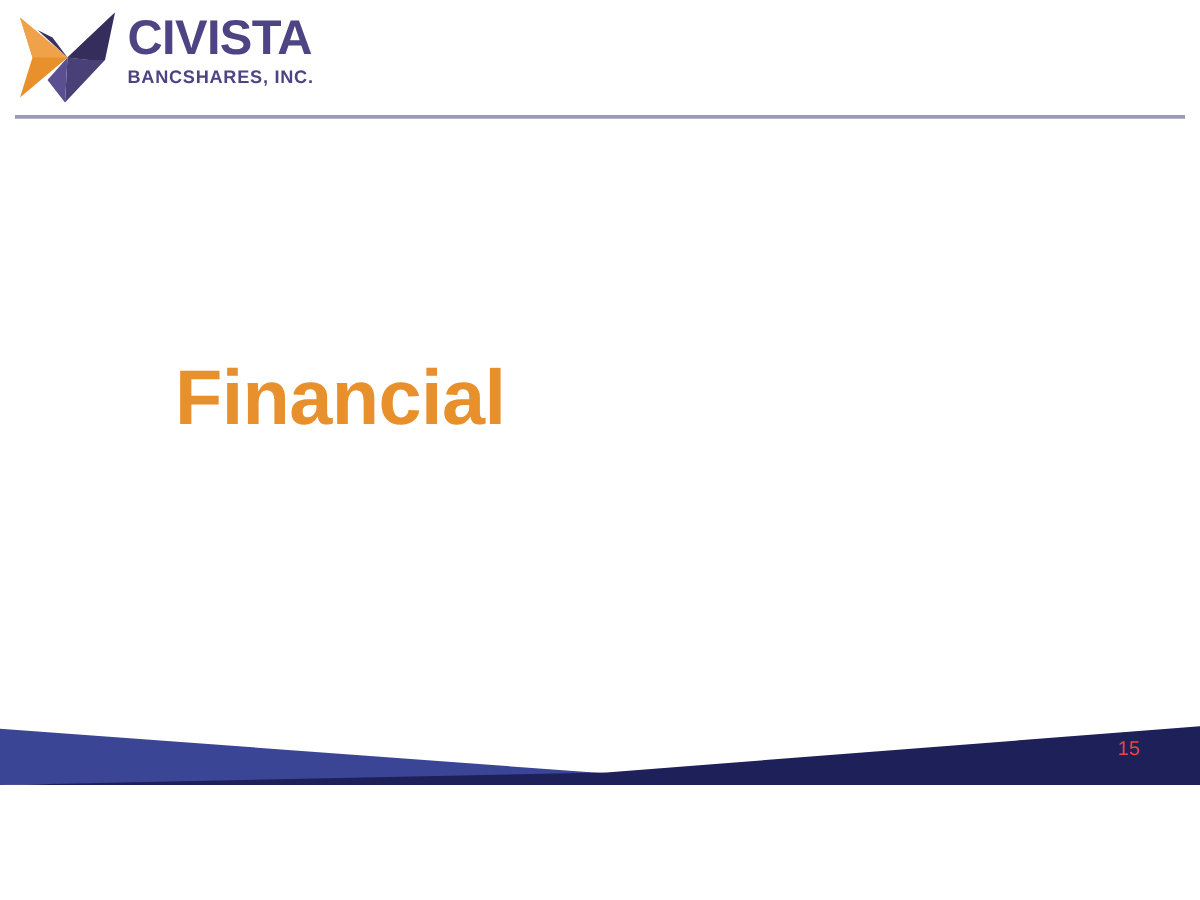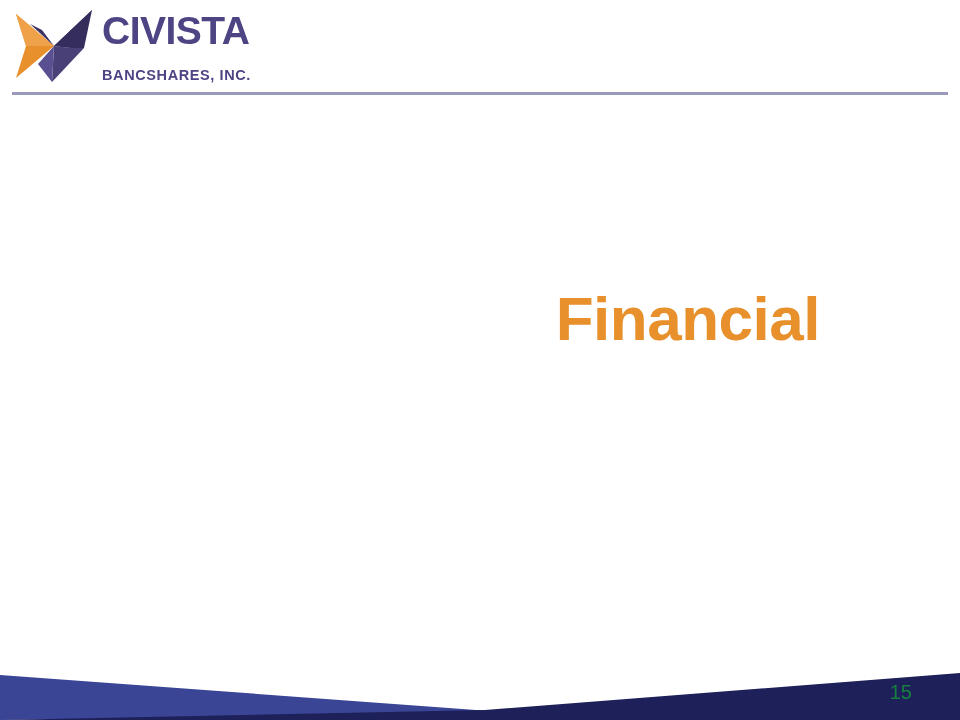--- a/index.html
+++ b/index.html
@@ -6,21 +6,21 @@
     margin: 0;
     padding: 0;
     background: #ffffff;
   }
   body {
     font-family: "Liberation Sans", sans-serif;
   }
   .slide {
     position: relative;
     width: 960px;
-    height: 720px;
+    height: 628px;
     background: #ffffff;
     overflow: hidden;
   }
 
   
   .logo-block {
     position: absolute;
     left: 10px;
     top: 4px;
     width: 250px;
@@ -47,39 +47,39 @@
     line-height: 42px;
     white-space: nowrap;
   }
   .logo-sub {
     font-size: 14.5px;
     font-weight: bold;
     color: #4d4484;
     letter-spacing: 0.6px;
     line-height: 18px;
     white-space: nowrap;
-    margin-top: 14px;
+    margin-top: 1px;
   }
 
   .header-rule {
     position: absolute;
     left: 12px;
     top: 92px;
     width: 936px;
     height: 3px;
     background: #9a9ab8;
   }
 
   
   .title-area {
     position: absolute;
     left: 140px;
     top: 282px;
     width: 680px;
-    text-align: right;
+    text-align: left;
   }
   .title-line {
     font-size: 62px;
     font-weight: bold;
     color: #e8902c;
     line-height: 74px;
     letter-spacing: -0.5px;
   }
 
   
@@ -92,22 +92,22 @@
   }
   .bottom-band svg {
     display: block;
     width: 960px;
     height: 80px;
   }
   .page-number {
     position: absolute;
     right: 48px;
     bottom: 19px;
-    font-size: 20px;
-    color: #15803d;
+    font-size: 16px;
+    color: #ef4444;
     line-height: 18px;
   }
 </style>
 </head>
 <body>
 
 <div class="slide">
 
   <div class="logo-block">
 

